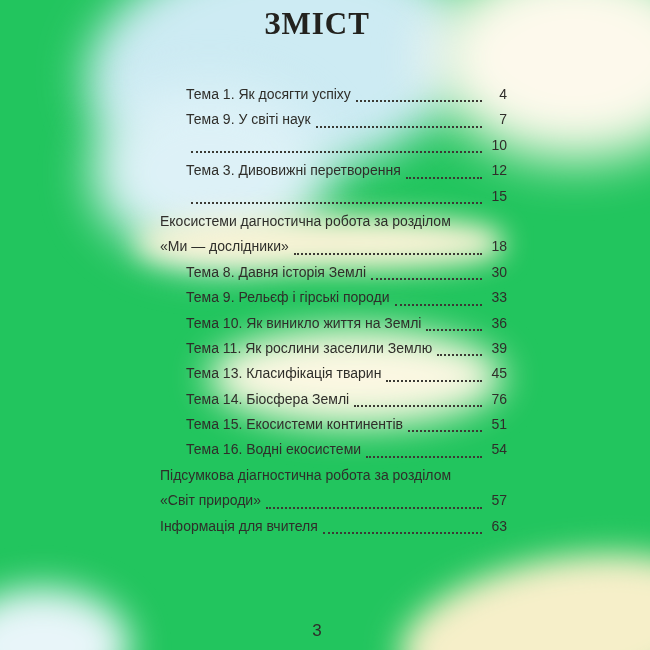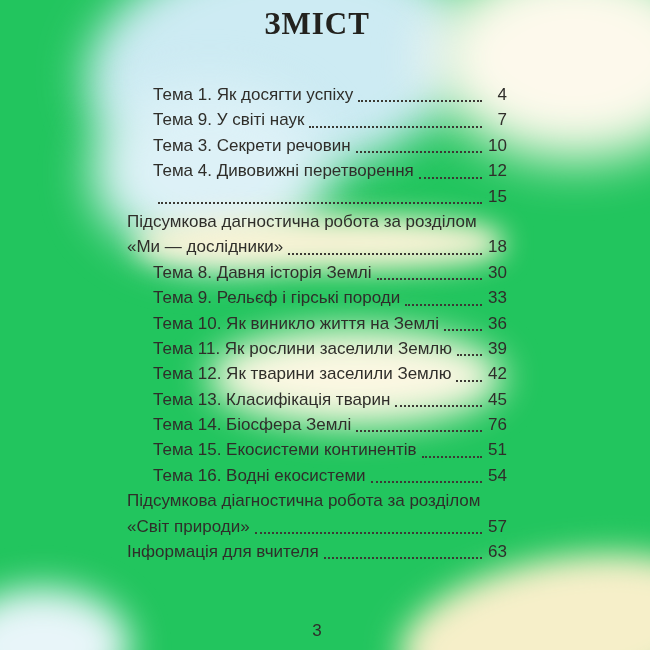--- a/index.html
+++ b/index.html
@@ -32,22 +32,23 @@
     color:#23221e;
   }
   .toc{
     position:absolute;
     left:127px;top:82px;width:380px;
   }
   .toc-row{
     display:flex;
     height:25.4px;
     line-height:25.4px;
-    font-size:17px;
+    font-size:14px;
     white-space:nowrap;
+    margin-left:33px;
   }
   .toc-row.indent{padding-left:26px;}
   .toc-label{flex:0 0 auto;}
   .leader{
     flex:1 1 auto;
     align-self:flex-end;
     border-bottom:2px dotted #3b3a34;
     margin:0 3px 5px 5px;
     min-width:10px;
   }
@@ -82,35 +83,34 @@
         <span class="toc-label">Тема 1. Як досягти успіху</span>
         <span class="leader"></span>
         <span class="pagenum">4</span>
       </div>
       <div class="toc-row indent">
         <span class="toc-label">Тема 9. У світі наук</span>
         <span class="leader"></span>
         <span class="pagenum">7</span>
       </div>
       <div class="toc-row indent">
-        <span class="toc-label">Тема 3. Секрети речовин</span>
         <span class="leader"></span>
         <span class="pagenum">10</span>
       </div>
       <div class="toc-row indent">
-        <span class="toc-label">Тема 4. Дивовижні перетворення</span>
+        <span class="toc-label">Тема 3. Дивовижні перетворення</span>
         <span class="leader"></span>
         <span class="pagenum">12</span>
       </div>
       <div class="toc-row indent">
         <span class="leader"></span>
         <span class="pagenum">15</span>
       </div>
       <div class="toc-row">
-        <span class="toc-label">Підсумкова дагностична робота за розділом</span>
+        <span class="toc-label">Екосистеми дагностична робота за розділом</span>
       </div>
       <div class="toc-row">
         <span class="toc-label">«Ми — дослідники»</span>
         <span class="leader"></span>
         <span class="pagenum">18</span>
       </div>
       <div class="toc-row indent">
         <span class="toc-label">Тема 8. Давня історія Землі</span>
         <span class="leader"></span>
         <span class="pagenum">30</span>
@@ -122,25 +122,20 @@
       </div>
       <div class="toc-row indent">
         <span class="toc-label">Тема 10. Як виникло життя на Землі</span>
         <span class="leader"></span>
         <span class="pagenum">36</span>
       </div>
       <div class="toc-row indent">
         <span class="toc-label">Тема 11. Як рослини заселили Землю</span>
         <span class="leader"></span>
         <span class="pagenum">39</span>
-      </div>
-      <div class="toc-row indent">
-        <span class="toc-label">Тема 12. Як тварини заселили Землю</span>
-        <span class="leader"></span>
-        <span class="pagenum">42</span>
       </div>
       <div class="toc-row indent">
         <span class="toc-label">Тема 13. Класифікація тварин</span>
         <span class="leader"></span>
         <span class="pagenum">45</span>
       </div>
       <div class="toc-row indent">
         <span class="toc-label">Тема 14. Біосфера Землі</span>
         <span class="leader"></span>
         <span class="pagenum">76</span>

